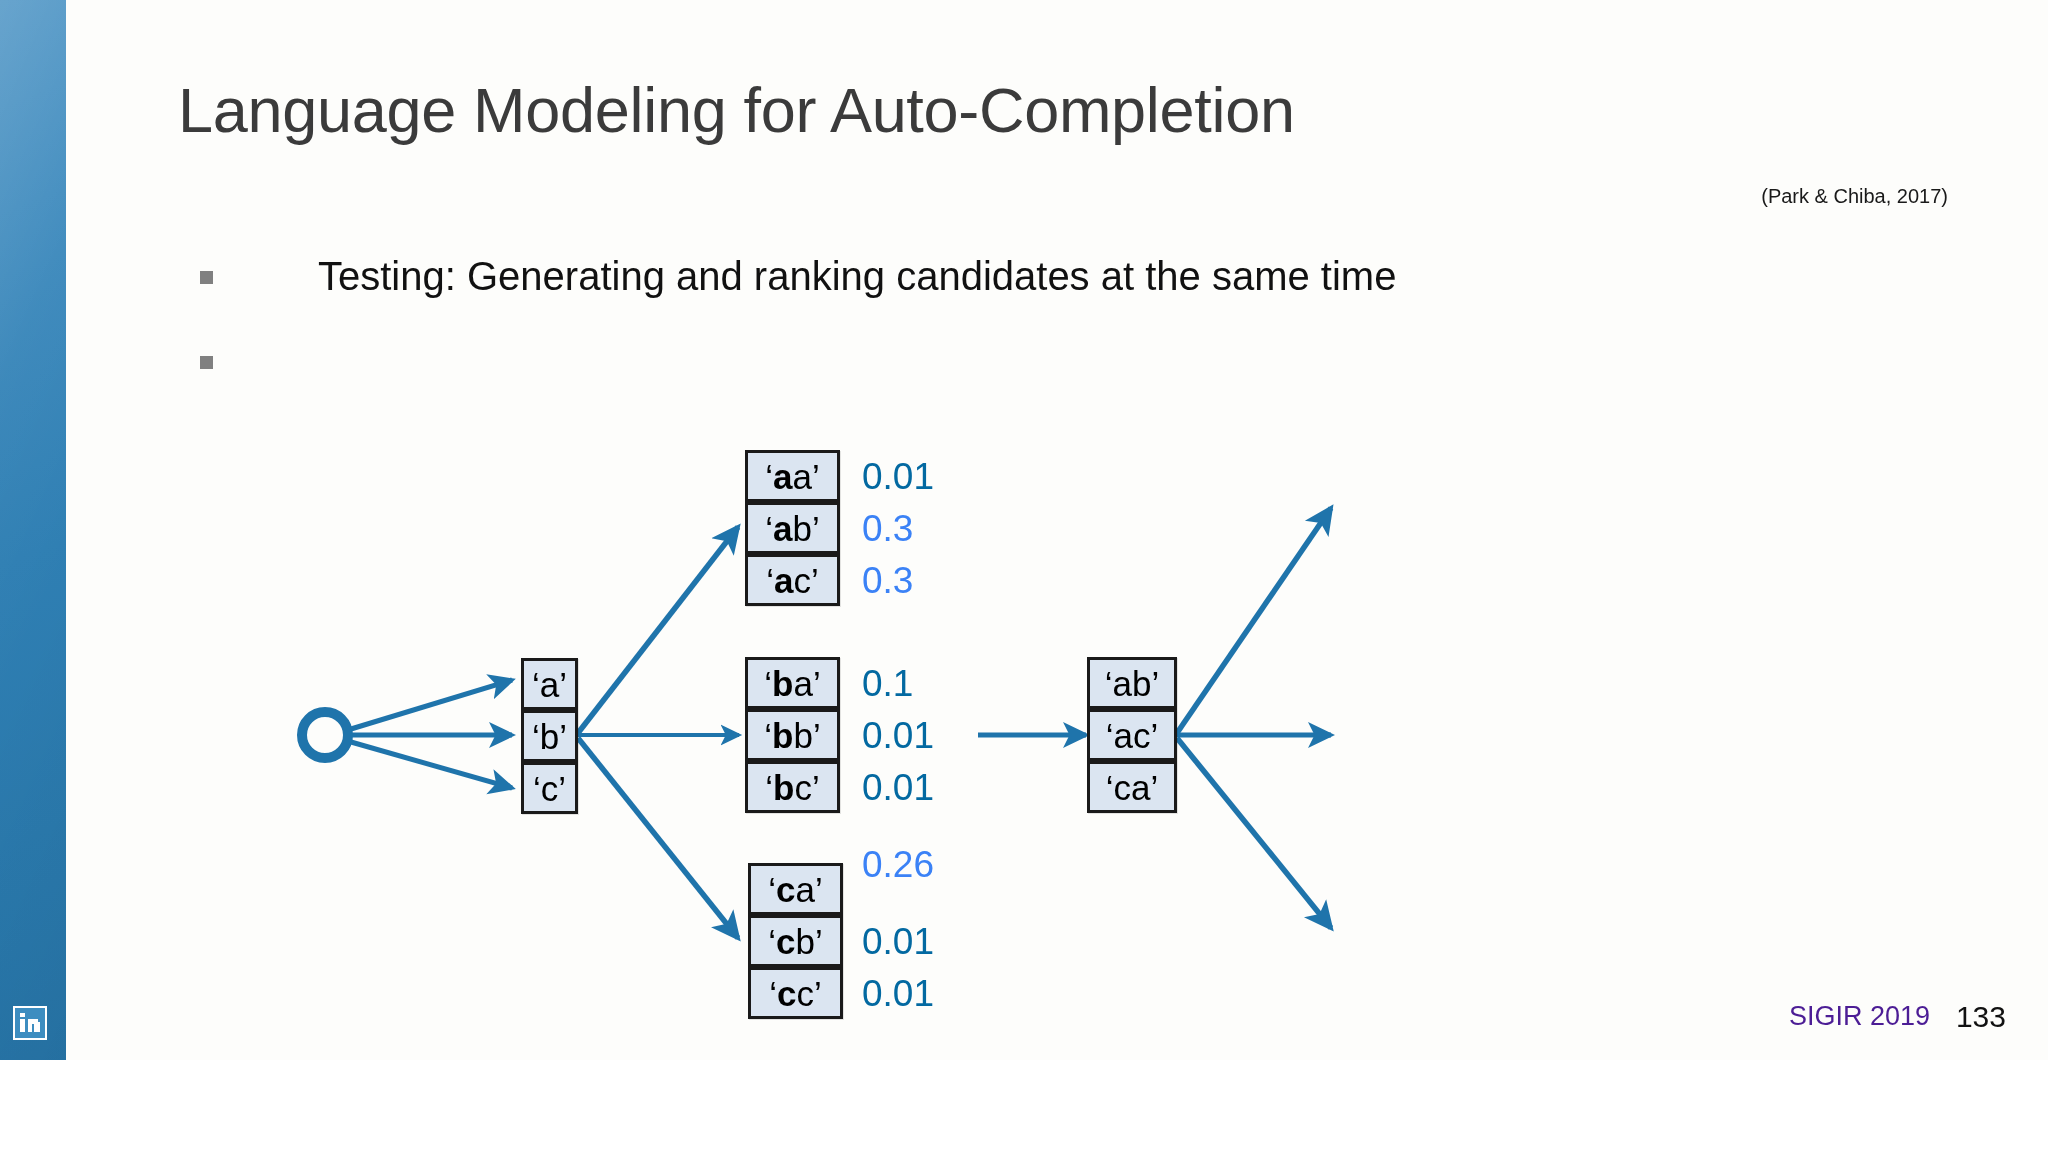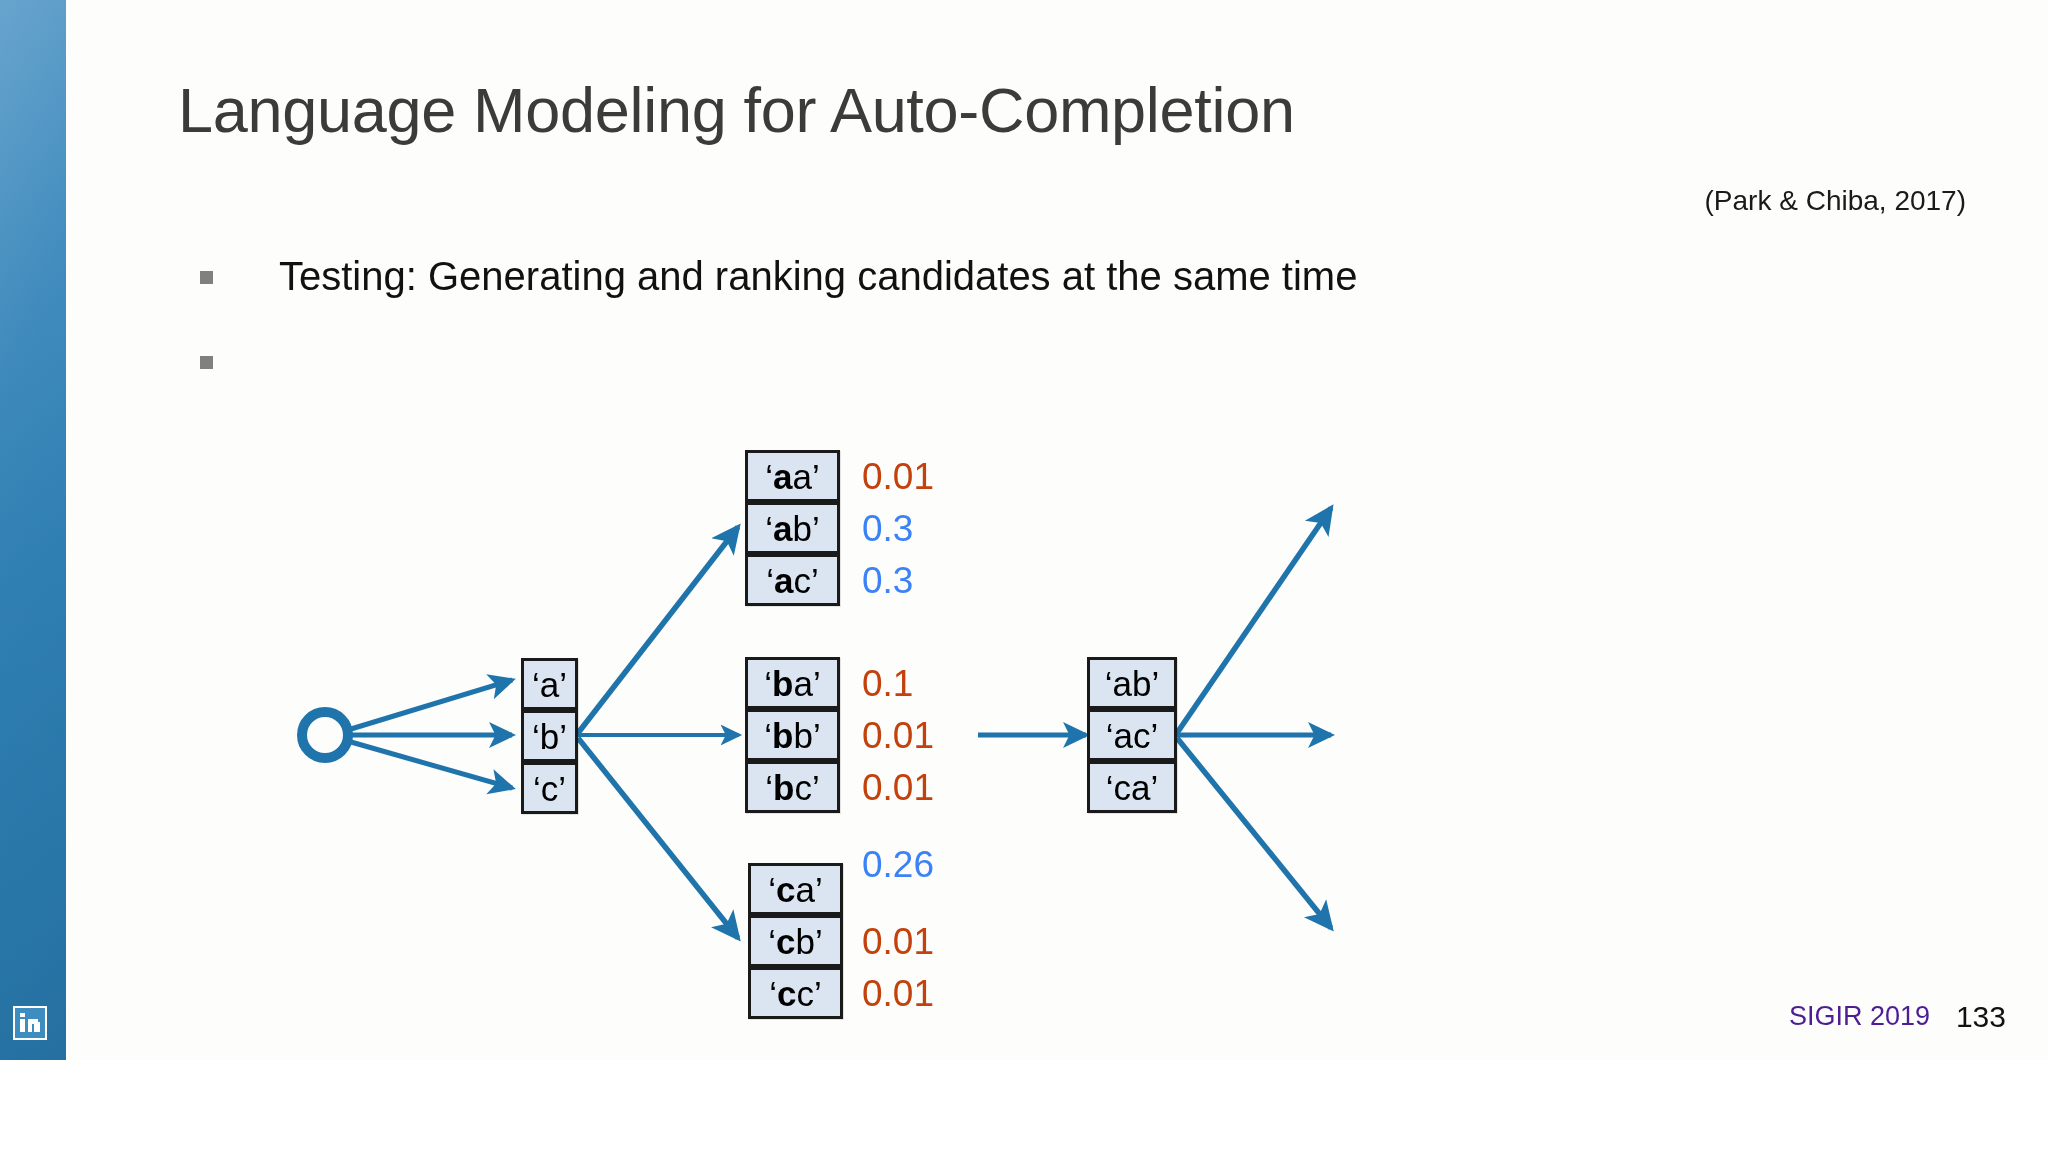--- a/index.html
+++ b/index.html
@@ -81,34 +81,35 @@
     font-size: 63px;
     font-weight: 400;
     color: #3b3b3b;
     letter-spacing: -0.3px;
     white-space: nowrap;
   }
 
   
   #citation {
     position: absolute;
-    right: 82px;
+    right: 100px;
     top: 185px;
-    font-size: 28px;
+    font-size: 20px;
     color: #1a1a1a;
     white-space: nowrap;
   }
 
   
   .bullet-row {
     position: absolute;
     left: 200px;
     display: flex;
     align-items: flex-start;
     white-space: nowrap;
+    gap: 39px;
   }
   #bullet-0 { top: 252px; }
   #bullet-1 { top: 337px; }
   .bullet-marker {
     width: 13px;
     height: 13px;
     background: #808080;
     margin-top: 19px;
     margin-right: 66px;
     flex: 0 0 auto;
@@ -147,21 +148,21 @@
   }
   .node-box .b {
     font-weight: bold;
   }
   .node-box .q {
     font-size: 35px;
   }
   .prob {
     position: absolute;
     font-size: 37px;
-    color: #c2410c;
+    color: #0369a1;
     white-space: nowrap;
   }
   .prob.red {
     color: #3b82f6;
   }
 
   
   #footer-conf {
     position: absolute;
     right: 118px;

